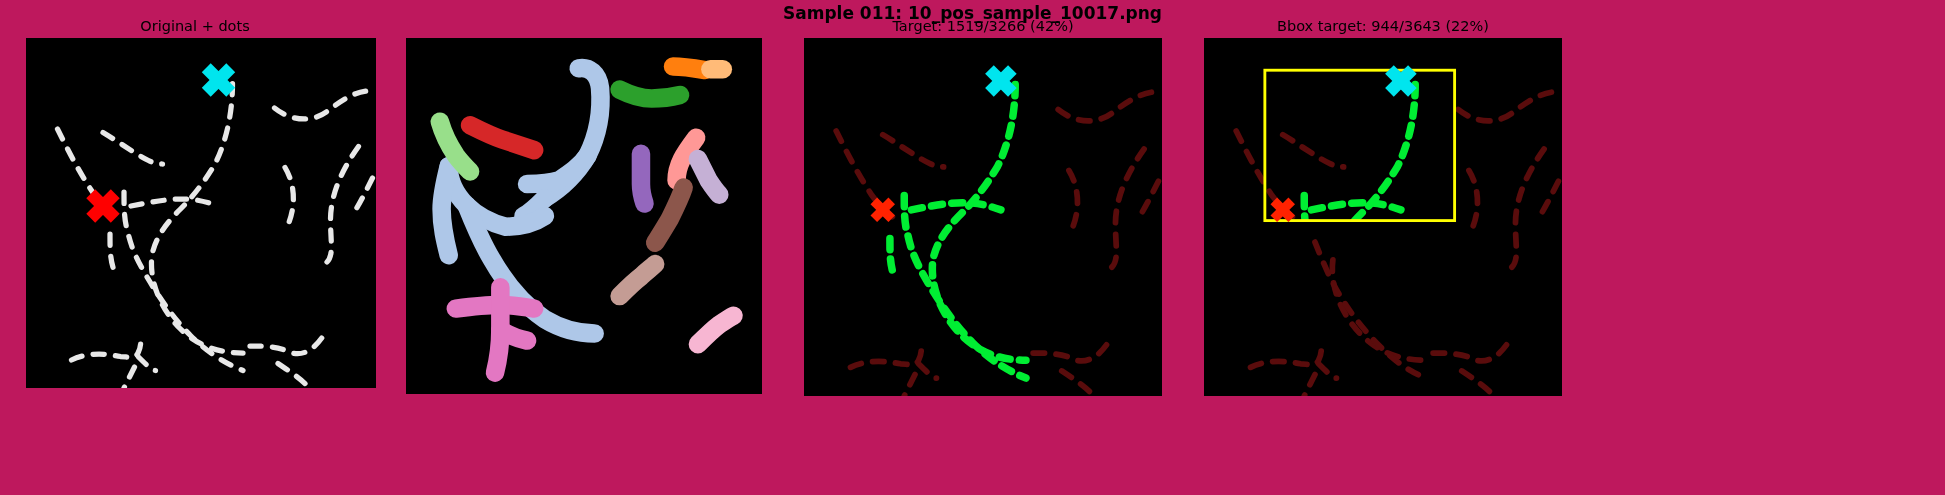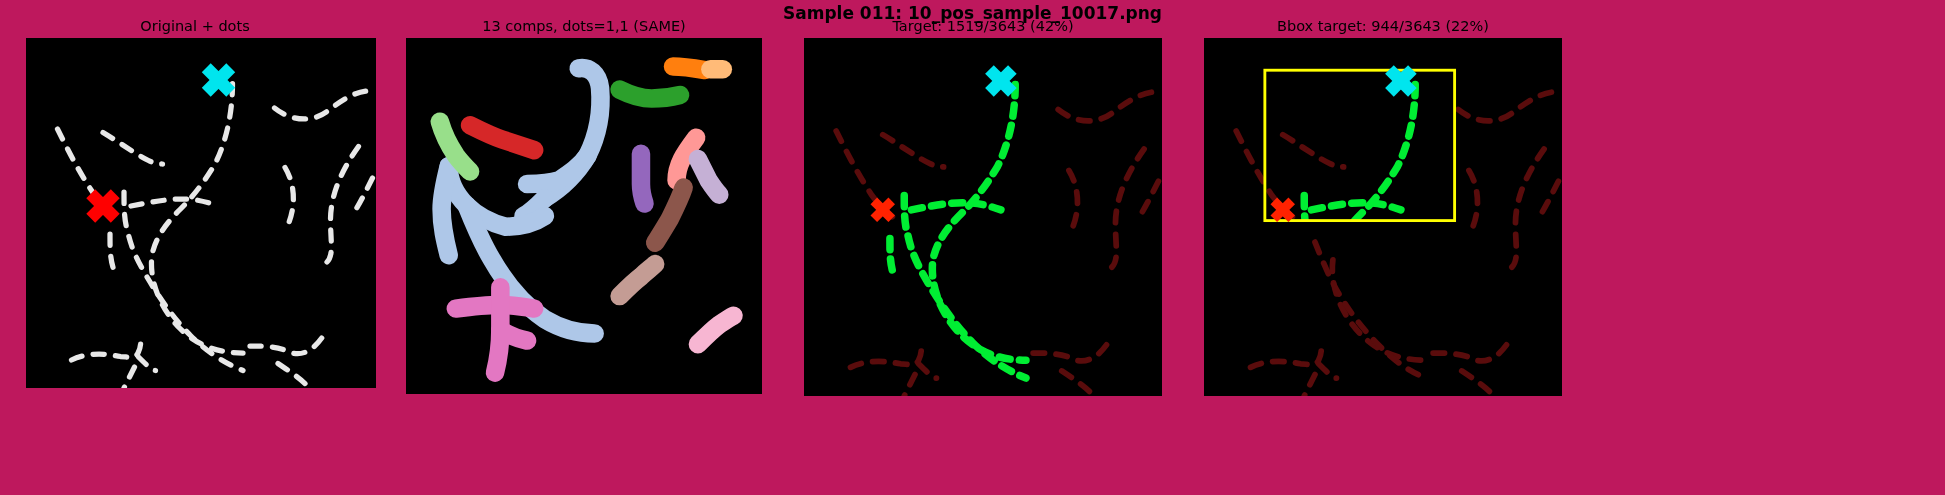--- a/index.html
+++ b/index.html
@@ -99,21 +99,20 @@
       </g>
 
       <g stroke="#ff0000" stroke-width="3.6" stroke-linecap="butt">
         <line x1="18.5" y1="44.5" x2="25.5" y2="51.5"></line>
         <line x1="25.5" y1="44.5" x2="18.5" y2="51.5"></line>
       </g>
     </svg>
   </div>
 
   <div class="panel" id="p2">
-    <div class="panel-title">13 comps, dots=1,1 (SAME)</div>
     <svg class="panel-canvas" width="356" height="356" viewBox="0 0 100 100">
       <rect x="0" y="0" width="100" height="100" fill="#000000"></rect>
       <g fill="none" stroke-linecap="round" stroke-width="5.2">
 
         <g stroke="#aec7e8">
           <path d="M 48.5,8.5 C 51.5,8 54,10 54.5,14 C 55,20 54,27 51,33 C 48,38 44,42 39,45"></path>
           <path d="M 51,33 C 49,36 46,38 43,40 C 40,41 37,41 34,41"></path>
           <path d="M 39,45 C 37,47 35,49 33,50"></path>
           <path d="M 12,36 C 12,40 14,44 17,47 C 20,50 24,52 28,53 C 32,53 36,52 39,50"></path>
           <path d="M 12,36 C 11,40 10,44 10,48 C 10,53 11,57 12,61"></path>
@@ -167,21 +166,21 @@
         <g stroke="#e377c2">
           <path d="M 14,76 C 18,75.5 22,75 26,75 C 30,75 33,75.5 36,76"></path>
           <path d="M 26.5,70 C 26.5,74 26.5,78 26.5,82 C 26.5,86 26,90 25,94"></path>
           <path d="M 26.5,82 C 29,83.5 31.5,84.5 34,85"></path>
         </g>
       </g>
     </svg>
   </div>
 
   <div class="panel" id="p3">
-    <div class="panel-title">Target: 1519/3643 (42%)</div>
+    <div class="panel-title">Target: 1519/3266 (42%)</div>
     <svg class="panel-canvas" width="358" height="358" viewBox="0 0 100 100">
       <rect x="0" y="0" width="100" height="100" fill="#000000"></rect>
 
       <g stroke="#5a0c0c" stroke-width="1.6" stroke-linecap="round" fill="none" stroke-dasharray="3.2 3.2">
         <path d="M 71,20 C 76,24 82,24 86,21 C 90,18 94,15 99,15"></path>
         <path d="M 74,37 C 77,42 77,48 75,53"></path>
         <path d="M 95,31 C 90,38 87,45 87,52 C 87,58 88,62 86,64"></path>
         <path d="M 99,40 C 97,44 95,48 93,51"></path>
         <path d="M 9,26 C 12,32 15,38 19,44 C 22,48 25,50 27,52"></path>
         <path d="M 22,27 C 27,30 31,33 35,35 C 37,36 38,36 39,36"></path>

